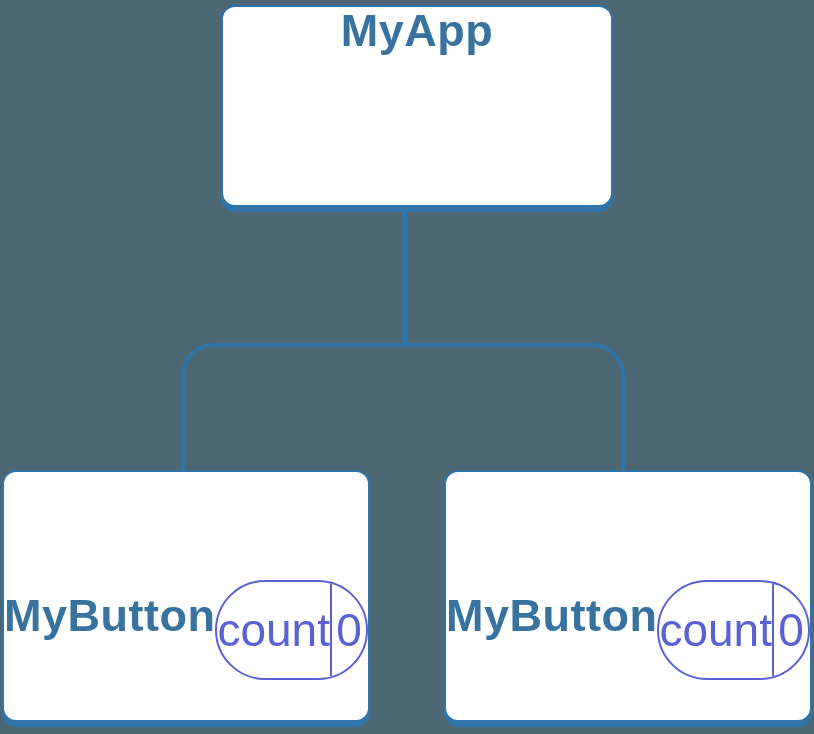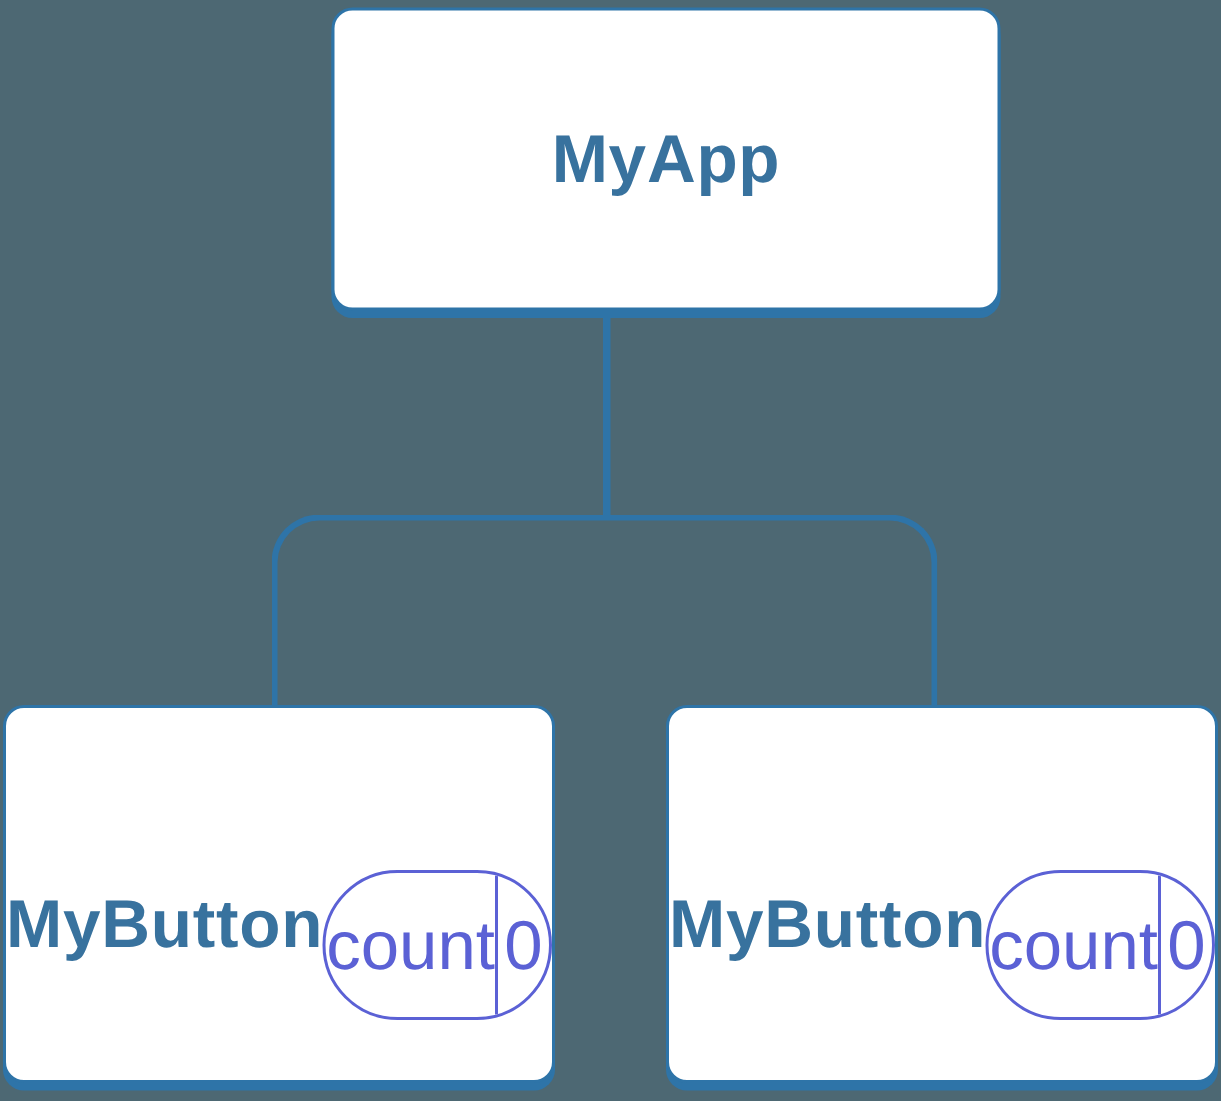--- a/index.html
+++ b/index.html
@@ -21,22 +21,22 @@
     background:var(--bg);
   }
   .node{
     position:absolute;
     background:var(--node-bg);
     border:2px solid var(--line);
     border-radius:14px;
     box-shadow:0 5px 0 0 var(--line);
   }
   .node-root{
-    left:221px;top:5px;width:446px;height:202px;
-    display:flex;align-items:center;justify-content:center;
+    left:221px;top:5px;width:392px;height:202px;
+    display:flex;align-items:flex-start;justify-content:center;
   }
   .node-title{
     color:var(--text-blue);
     font-size:45px;
     font-weight:600;
     letter-spacing:0.5px;
     line-height:48px;
   }
   .connector-vertical{
     position:absolute;

